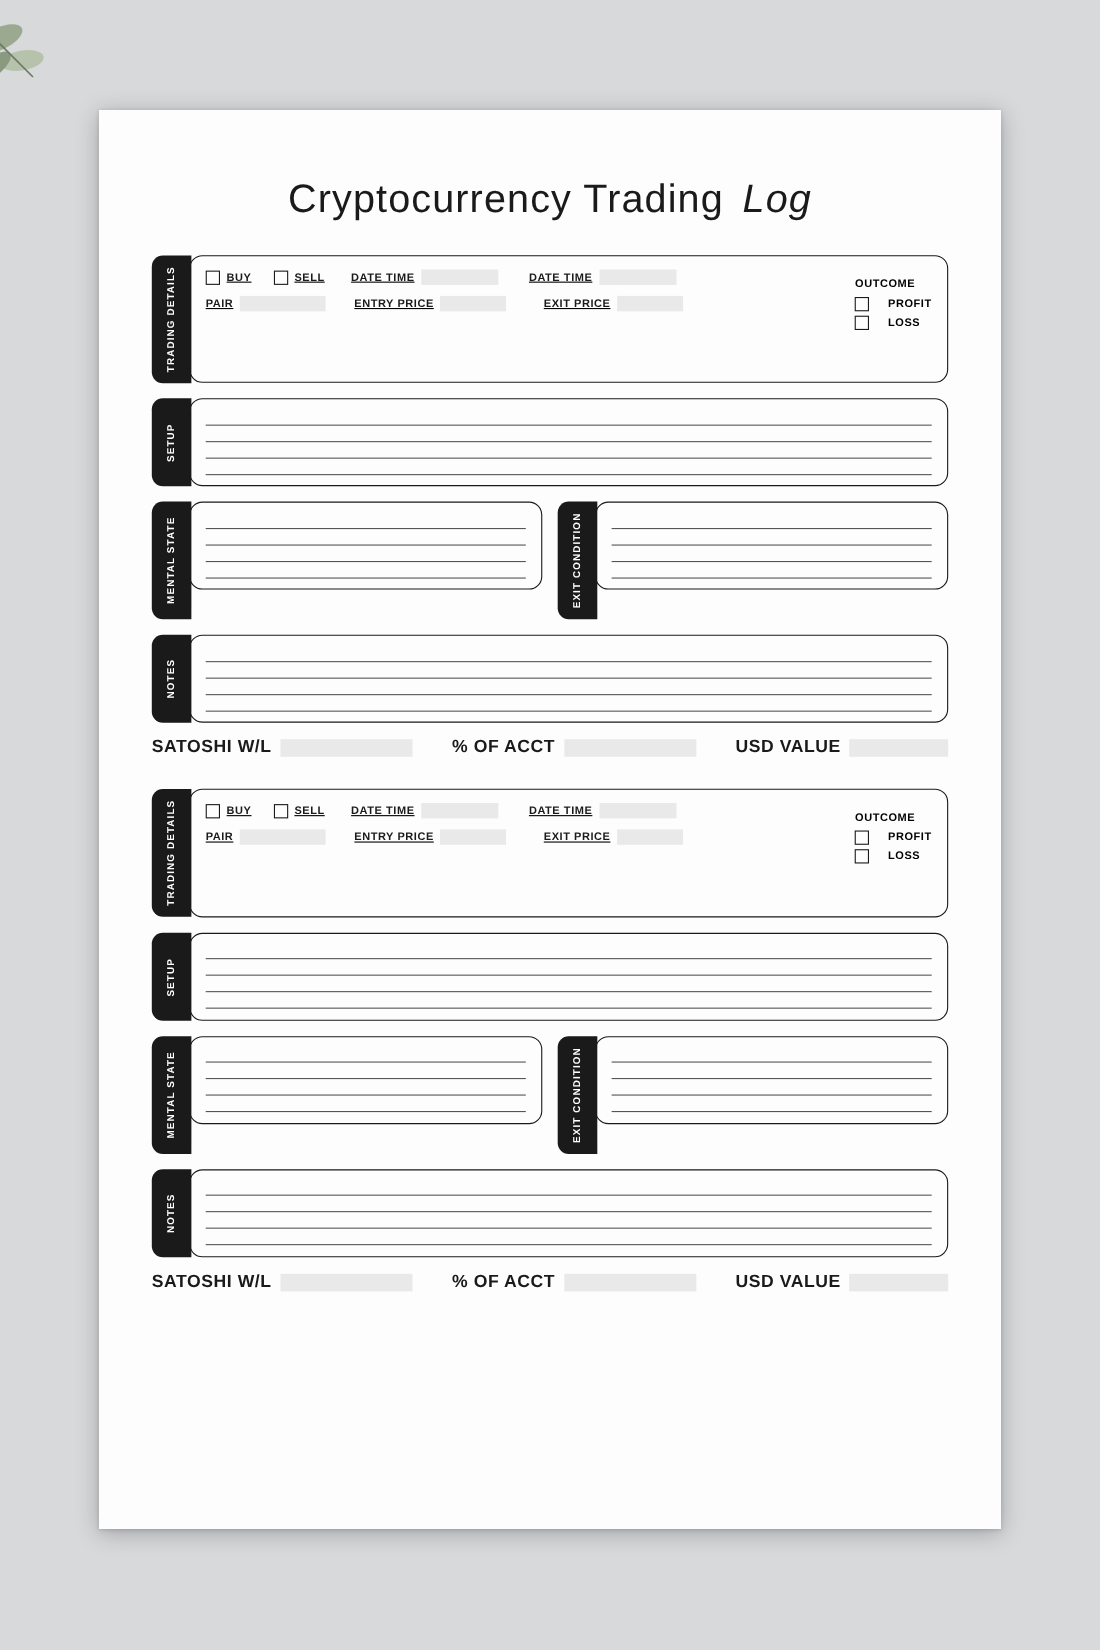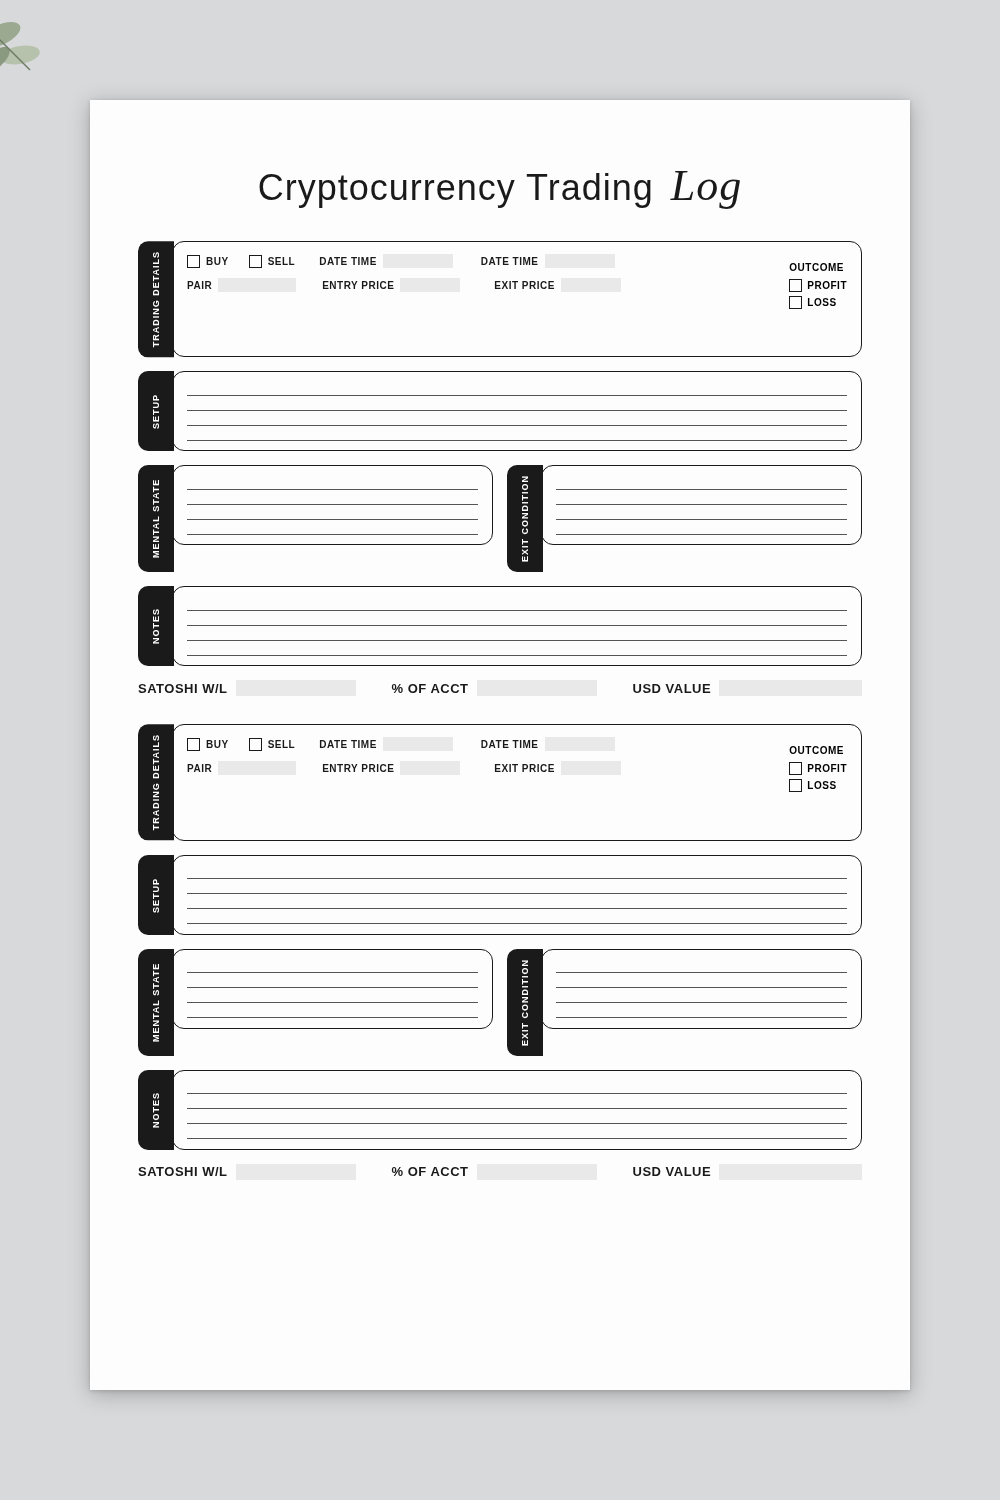--- a/index.html
+++ b/index.html
@@ -31,23 +31,23 @@
   .title {
     text-align: center;
     font-size: 36px;
     font-weight: 300;
     letter-spacing: 1px;
     color: #1a1a1a;
     margin-bottom: 30px;
     font-family: 'Century Gothic', 'Futura', sans-serif;
   }
   .title .script {
-    font-family: Liberation Serif, serif;
+    font-family: Liberation Sans, sans-serif;
     font-style: italic;
-    font-size: 44px;
+    font-size: 36px;
     font-weight: 400;
     margin-left: 6px;
   }
   .entry { margin-bottom: 10px; }
   .section {
     display: flex;
     margin-bottom: 14px;
   }
   .tab {
     background: #1a1a1a;
@@ -69,20 +69,21 @@
   .box {
     flex: 1;
     border: 1.5px solid #1a1a1a;
     border-radius: 12px;
     padding: 10px 14px;
     margin-left: -2px;
     position: relative;
   }
   .trading-details .box {
     padding: 12px 14px 10px 14px;
+    text-decoration: underline;
   }
   .td-row {
     display: flex;
     align-items: center;
     gap: 6px;
     margin-bottom: 10px;
     font-size: 10px;
     font-weight: 600;
     letter-spacing: 0.5px;
     color: #1a1a1a;
@@ -105,21 +106,21 @@
     right: 14px;
     top: 20px;
     font-size: 10px;
     font-weight: 600;
     letter-spacing: 0.5px;
   }
   .outcome-col .hdr { margin-bottom: 6px; }
   .outcome-col .opt {
     display: flex;
     align-items: center;
-    gap: 5px;
+    gap: 17px;
     margin-bottom: 4px;
   }
   .lines-box {
     display: flex;
     flex-direction: column;
     justify-content: space-evenly;
     padding: 8px 14px;
   }
   .line {
     border-bottom: 1px solid #555;
@@ -128,21 +129,21 @@
   .dual {
     display: flex;
     gap: 14px;
     margin-bottom: 14px;
   }
   .dual .section { flex: 1; margin-bottom: 0; }
   .summary {
     display: flex;
     align-items: center;
     gap: 8px;
-    font-size: 13px;
+    font-size: 16px;
     font-weight: 600;
     letter-spacing: 0.5px;
     color: #1a1a1a;
     margin-top: 14px;
     margin-bottom: 28px;
   }
   .summary .blank { height: 16px; }
 </style>
 </head>
 <body>

